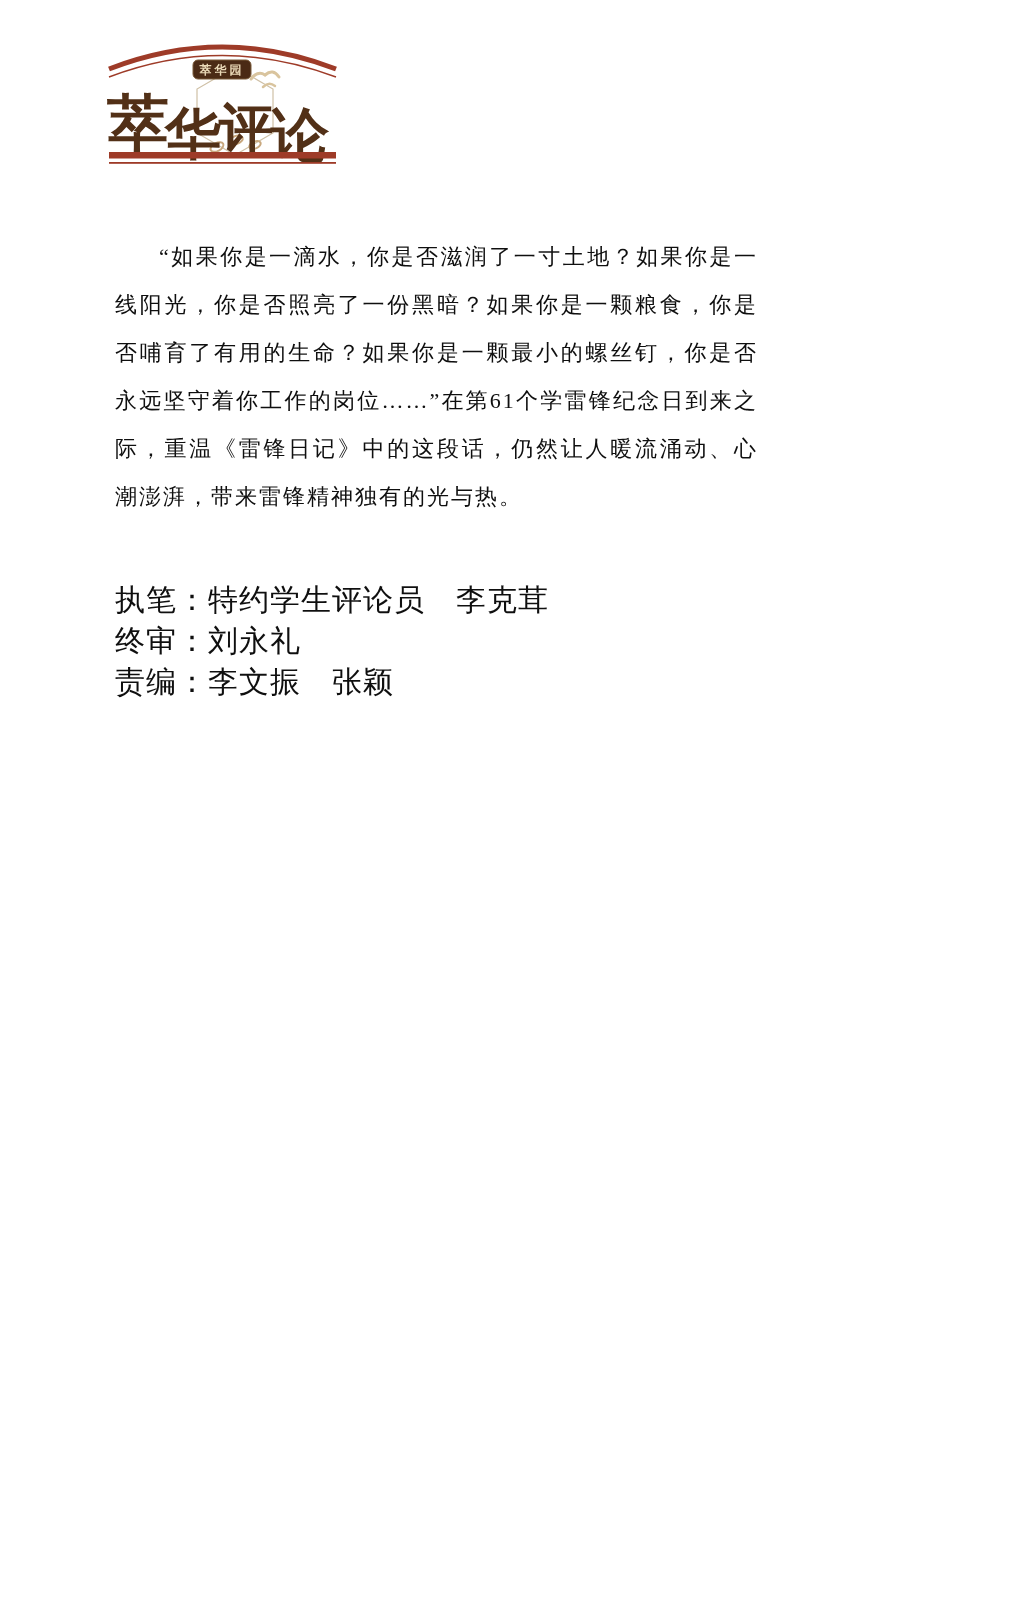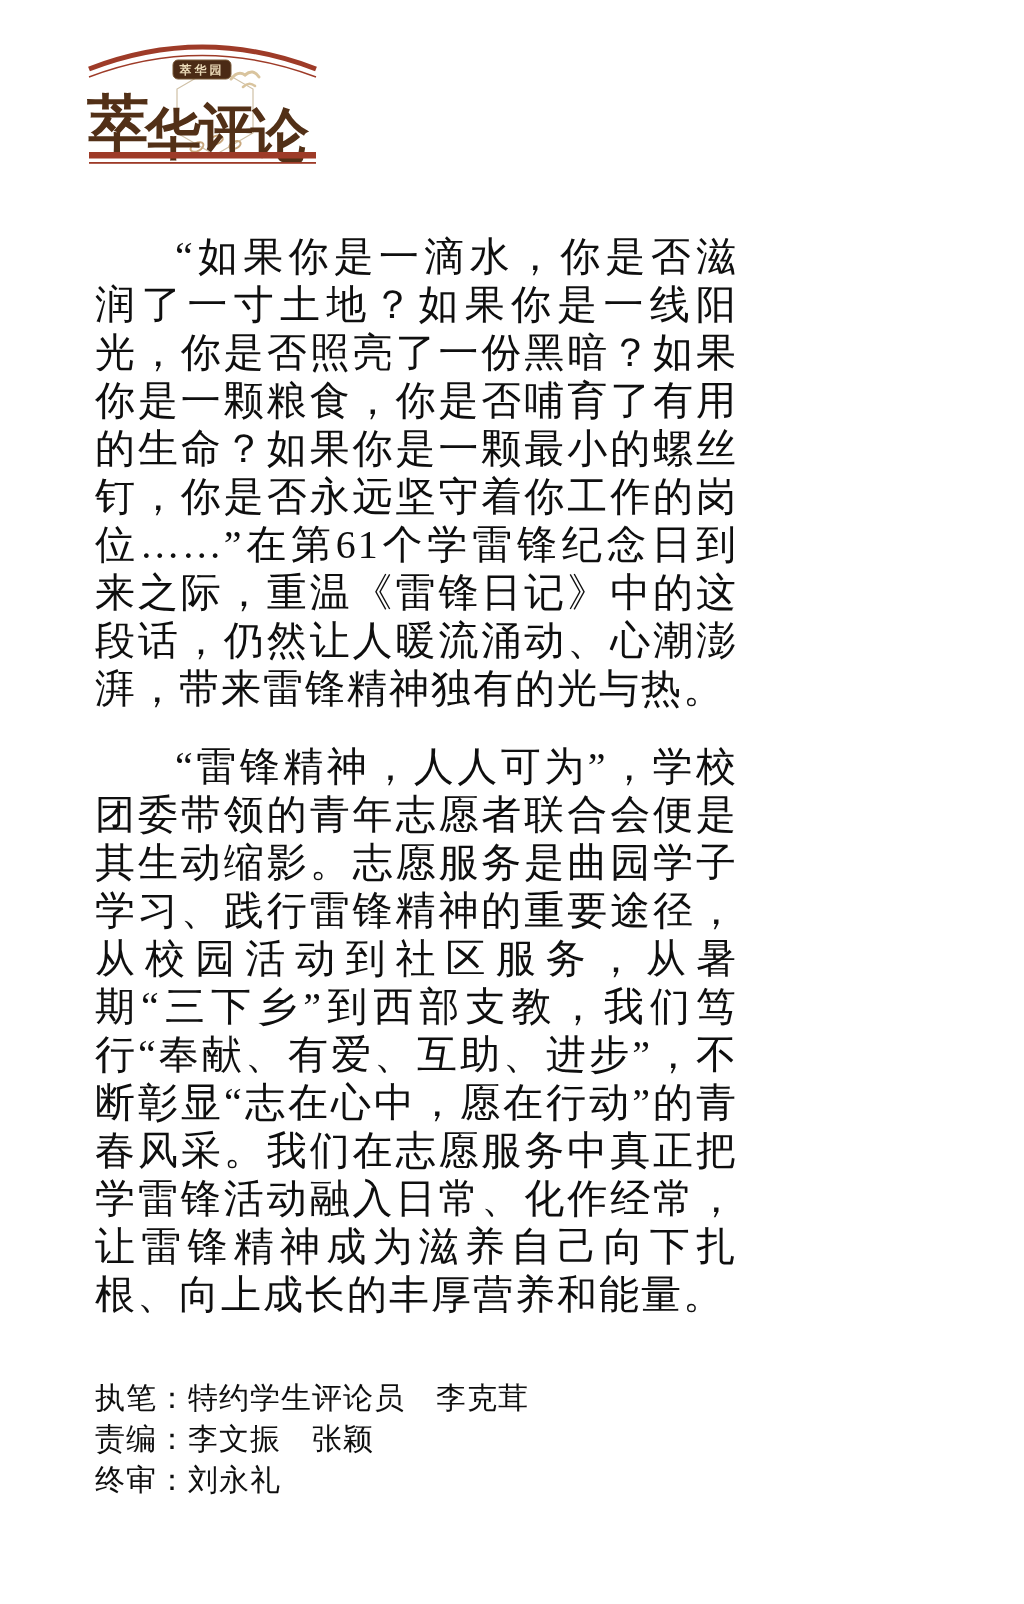--- a/index.html
+++ b/index.html
@@ -4,20 +4,21 @@
 <style>
   html, body { margin: 0; padding: 0; background: #ffffff; }
   .page {
     position: relative;
     width: 812px;
     height: 1604px;
     background: #ffffff;
     overflow: hidden;
     font-family: "Liberation Serif", "DejaVu Serif", serif;
     color: #0f0f0f;
+    padding-left: 20px;
   }
 
   
   .masthead {
     display: flex;
     align-items: flex-start;
     padding: 35px 40px 0 85px;
     height: 140px;
   }
   .logo {
@@ -63,21 +64,21 @@
     letter-spacing: 5px;
     color: #111111;
   }
 
   
   .article-body {
     margin: 58px 74px 0 95px; 
   }
   .article-body p {
     margin: 0 0 30px 0;
-    font-size: 40px;
+    font-size: 22px;
     line-height: 48px;
     letter-spacing: 2px;
     text-indent: 2em;
     text-align: justify;
     text-justify: inter-ideograph;
     color: #0f0f0f;
   }
 
   
   .credits {
@@ -131,22 +132,21 @@
         <rect x="4" y="117" width="227" height="6.5" fill="#9e3b28"></rect>
         <rect x="4" y="127" width="227" height="1.8" fill="#9e3b28"></rect>
       </svg>
     </div>
 
 
   </header>
 
   <main class="article-body">
     <p>“如果你是一滴水，你是否滋润了一寸土地？如果你是一线阳光，你是否照亮了一份黑暗？如果你是一颗粮食，你是否哺育了有用的生命？如果你是一颗最小的螺丝钉，你是否永远坚守着你工作的岗位……”在第61个学雷锋纪念日到来之际，重温《雷锋日记》中的这段话，仍然让人暖流涌动、心潮澎湃，带来雷锋精神独有的光与热。</p>
-    <p>“雷锋精神，人人可为”，学校团委带领的青年志愿者联合会便是其生动缩影。志愿服务是曲园学子学习、践行雷锋精神的重要途径，从校园活动到社区服务，从暑期“三下乡”到西部支教，我们笃行“奉献、有爱、互助、进步”，不断彰显“志在心中，愿在行动”的青春风采。我们在志愿服务中真正把学雷锋活动融入日常、化作经常，让雷锋精神成为滋养自己向下扎根、向上成长的丰厚营养和能量。</p>
   </main>
 
   <footer class="credits">
     <div class="credit-line">执笔：特约学生评论员　李克茸</div>
+    <div class="credit-line">终审：刘永礼</div>
     <div class="credit-line">责编：李文振　张颖</div>
-    <div class="credit-line">终审：刘永礼</div>
   </footer>
 
 </div>
 
 </body></html>

